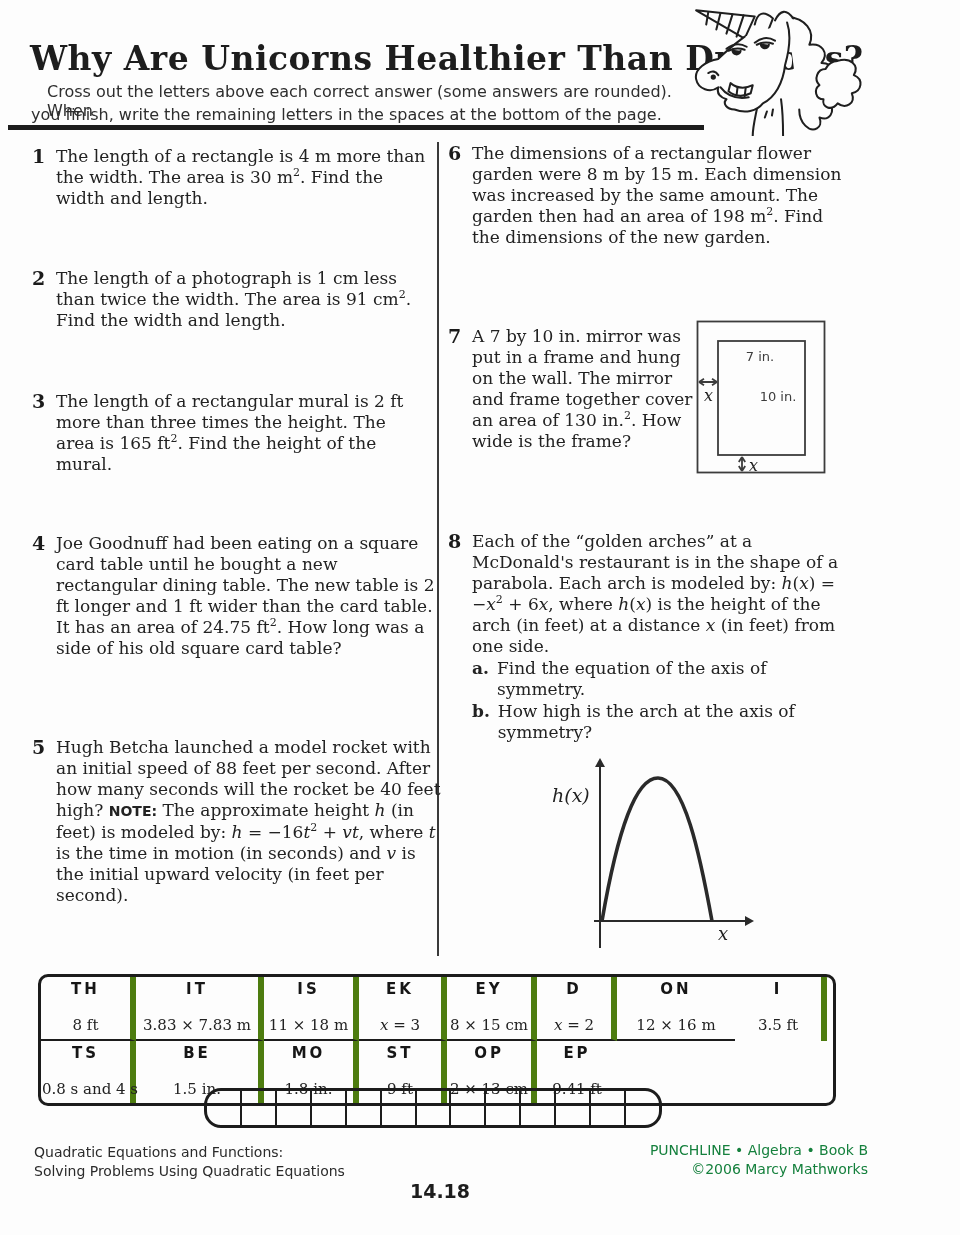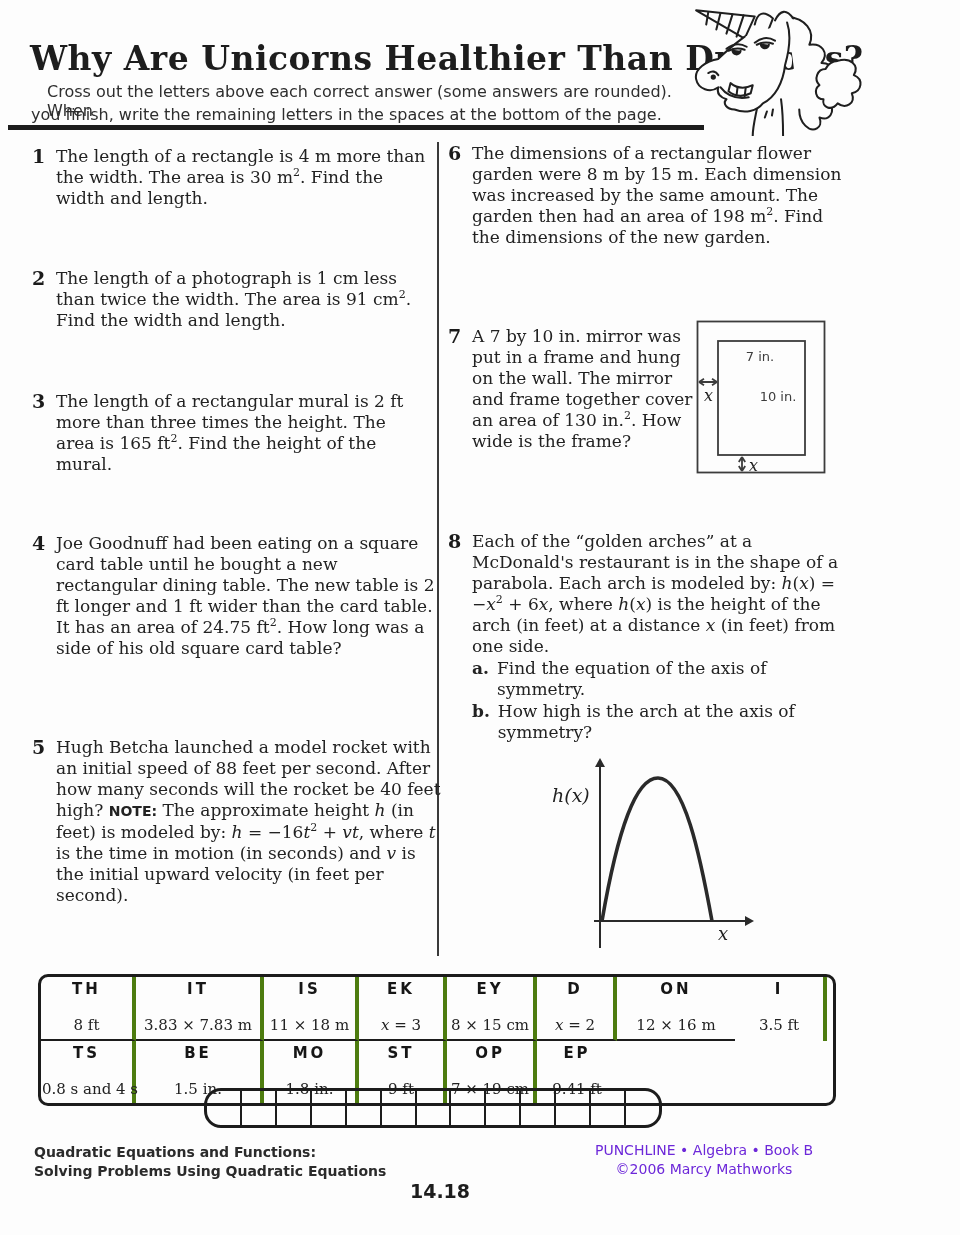--- a/index.html
+++ b/index.html
@@ -32,36 +32,36 @@
   .p8{left:448px;top:531px;width:404px;}
   .mirror-diagram{position:absolute;left:696px;top:320px;width:130px;height:154px;}
   .parabola-graph{position:absolute;left:540px;top:750px;width:230px;height:200px;}
   svg text{font-family:"DejaVu Sans",sans-serif;}
   svg .hand{font-size:13px;fill:#3c3c3c;}
   svg .mathvar{font-family:"DejaVu Serif",serif;font-style:italic;fill:#222;}
   
   .answer-table{position:absolute;left:38px;top:974px;width:792px;border:3px solid #1c1c1c;
                 border-radius:10px;overflow:hidden;display:grid;
                 grid-template-columns:95px 128px 95px 88px 90px 80px 118px 92px;background:#fdfdfd;}
-  .cell{border-right:4px solid #4d7c0f;padding:3px 1px 5px;text-align:center;}
+  .cell{border-right:6px solid #4d7c0f;padding:3px 1px 5px;text-align:center;}
   .cell.lastcol{border-right:none;}
   .cell.row1{border-bottom:2.5px solid #1c1c1c;}
   .cl{font-family:"DejaVu Sans",sans-serif;font-weight:700;font-size:15px;
       letter-spacing:3px;color:#161616;}
   .ca{font-size:15px;margin-top:18px;white-space:nowrap;color:#222;}
   
   .answer-blanks{position:absolute;left:204px;top:1088px;width:452px;height:34px;
                  border:3.5px solid #1c1c1c;border-radius:17px;display:flex;overflow:hidden;}
   .blank-cell{flex:1;border-right:2px solid #1c1c1c;}
   .blank-cell:last-child{border-right:none;}
   
   .footer-left{position:absolute;left:34px;top:1143px;font-family:"DejaVu Sans",sans-serif;
-               font-size:14px;color:#2b2b2b;line-height:19px;font-weight:bold;}
-  .footer-right{position:absolute;left:540px;top:1141px;width:328px;text-align:center;
-                font-family:"DejaVu Sans",sans-serif;font-size:14px;color:#6d28d9;line-height:19px;}
+               font-size:14px;color:#2b2b2b;line-height:19px;}
+  .footer-right{position:absolute;left:540px;top:1141px;width:328px;text-align:right;
+                font-family:"DejaVu Sans",sans-serif;font-size:14px;color:#15803d;line-height:19px;}
   .page-number{position:absolute;left:0;top:1180px;width:880px;text-align:center;
                font-family:"DejaVu Sans",sans-serif;font-weight:700;font-size:19px;color:#1d1d1d;}
 </style>
 </head>
 <body>
 
 <div class="page">
 
   <div class="title">Why Are Unicorns Healthier Than Dragons?</div>
   <div class="instr instr1">Cross out the letters above each correct answer (some answers are rounded).  When</div>
@@ -204,21 +204,21 @@
     <div class="cell">
         <div class="cl">MO</div>
         <div class="ca">1.8 in.</div>
       </div>
     <div class="cell">
         <div class="cl">ST</div>
         <div class="ca">9 ft</div>
       </div>
     <div class="cell">
         <div class="cl">OP</div>
-        <div class="ca">7 × 19 cm</div>
+        <div class="ca">2 × 13 cm</div>
       </div>
     <div class="cell lastcol">
         <div class="cl">EP</div>
         <div class="ca">9.41 ft</div>
       </div>
   </div>
 
   <div class="answer-blanks">
       <div class="blank-cell"></div>
       <div class="blank-cell"></div>

